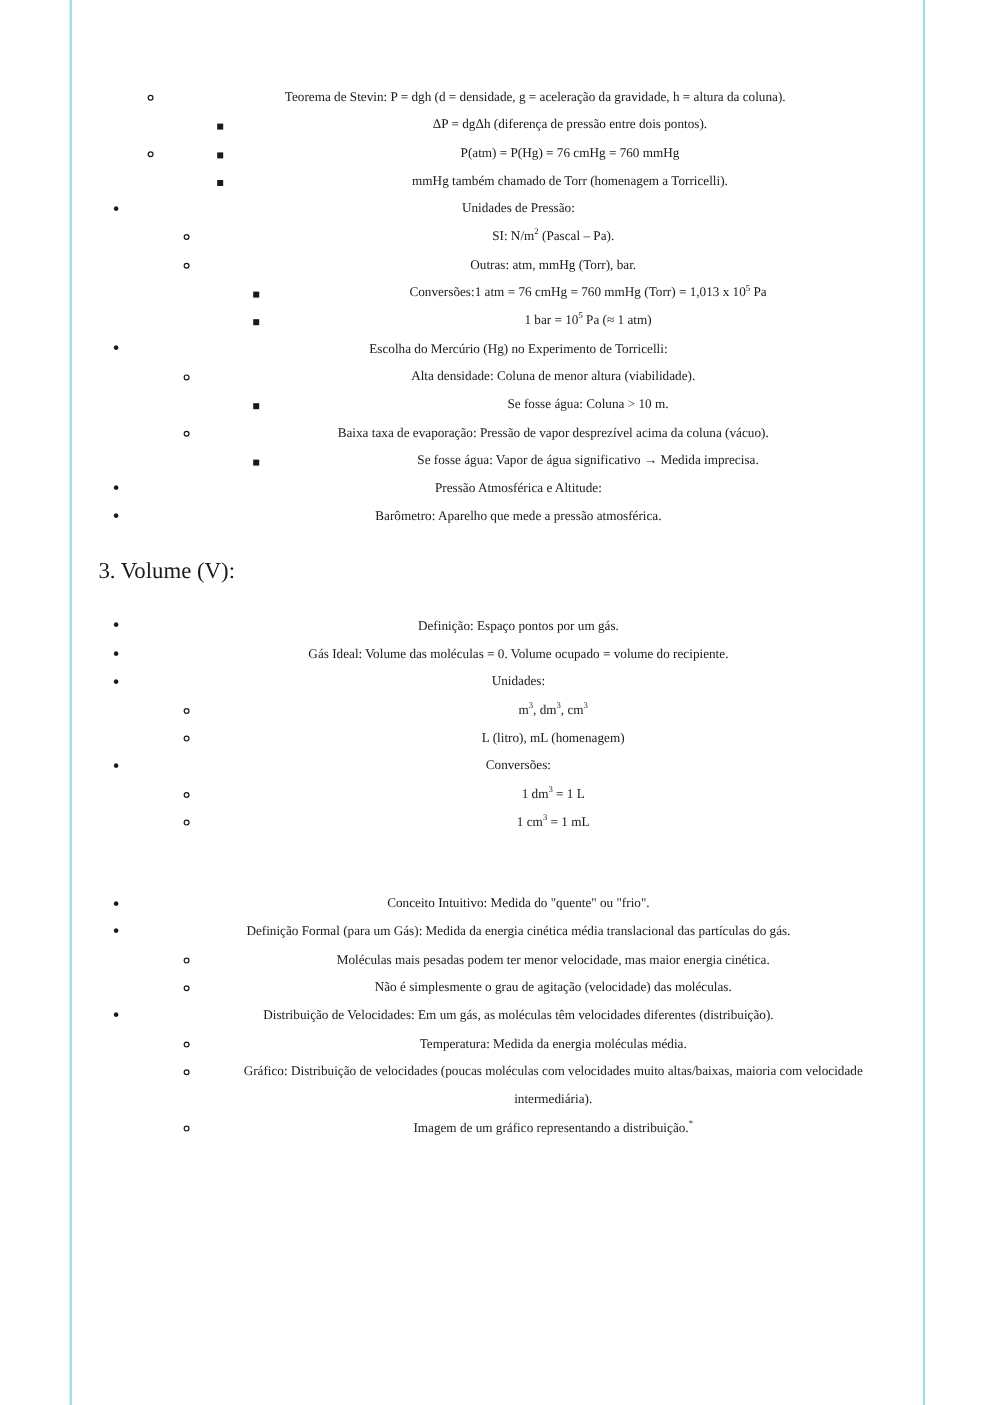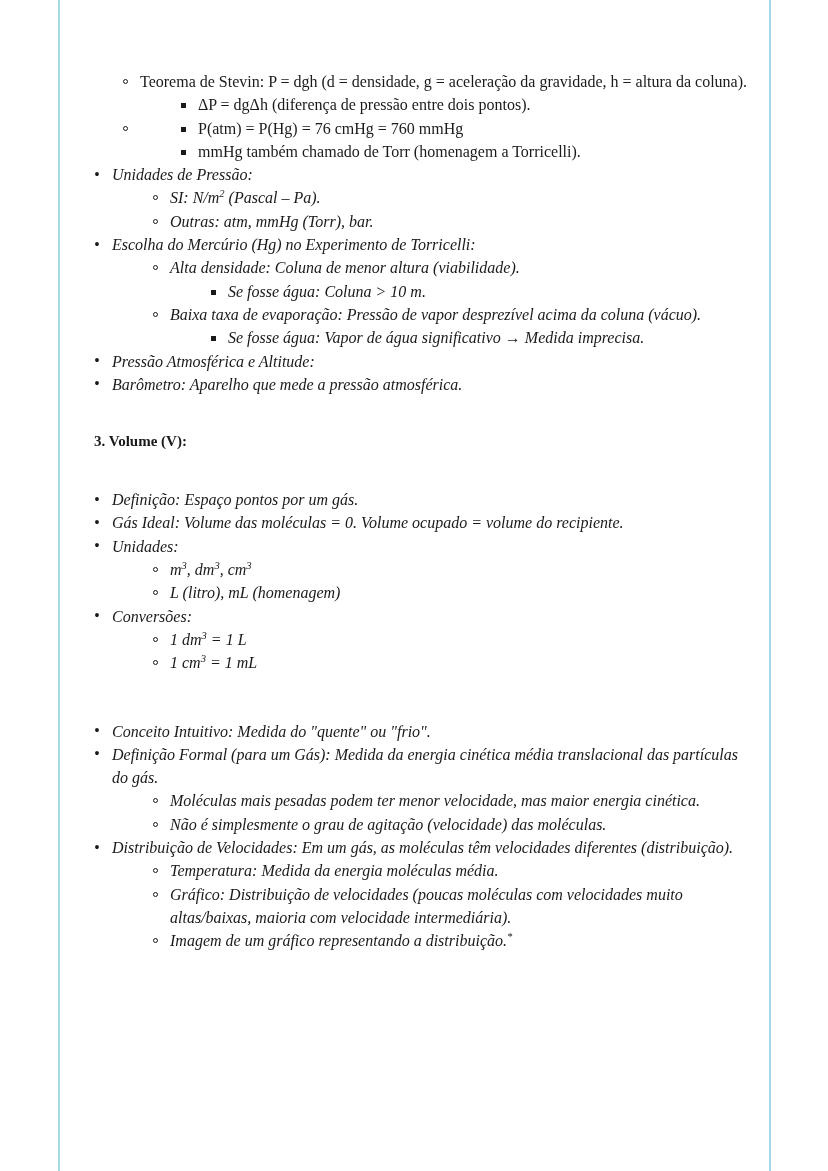--- a/index.html
+++ b/index.html
@@ -46,27 +46,28 @@
   
   ul.lvl1, ul.lvl2, ul.lvl3 {
     list-style: none;
     margin: 0;
     padding: 0;
   }
   ul.lvl1 > li,
   ul.lvl2 > li,
   ul.lvl3 > li {
     position: relative;
-    font-size: 16px;
+    font-size: 11px;
     line-height: 23.3px;
     margin: 0;
+    text-align: center;
   }
 
   
-  ul.lvl1 > li { padding-left: 30px; font-style: italic; }
+  ul.lvl1 > li { padding-left: 30px; }
   ul.lvl1 > li > .bul::before {
     content: "•";
     position: absolute;
     left: 12px;
     top: -0.5px;
     font-size: 16px;
     line-height: 23.3px;
     color: #1a1a1a;
   }
 
@@ -94,23 +95,23 @@
     left: 13px;
     top: 10px;
     width: 5px;
     height: 5px;
     background: #1a1a1a;
   }
 
   .txt { display: inline; }
 
   h2.section {
-    font-size: 15px;
-    font-weight: bold;
-    margin: 12px;
+    font-size: 19px;
+    font-weight: normal;
+    margin: 0;
     padding: 0;
     line-height: 23px;
   }
 
   .gap-before-h { height: 22px; }
   .gap-after-h  { height: 23px; }
 
   sup { font-size: 0.66em; vertical-align: super; line-height: 0; }
 </style>
 </head>
@@ -126,21 +127,24 @@
           <li><span class="bul"></span><span class="txt">Teorema de Stevin: P = dgh (d = densidade, g = aceleração da gravidade, h = altura da coluna).</span><ul class="lvl3">
               <li><span class="bul"></span><span class="txt">ΔP = dgΔh (diferença de pressão entre dois pontos).</span></li>
             </ul></li>
           <li><span class="bul"></span><ul class="lvl3">
               <li><span class="bul"></span><span class="txt">P(atm) = P(Hg) = 76 cmHg = 760 mmHg</span></li>
               <li><span class="bul"></span><span class="txt">mmHg também chamado de Torr (homenagem a Torricelli).</span></li>
             </ul></li>
         </ul>
         <li><span class="bul"></span><span class="txt">Unidades de Pressão:</span><ul class="lvl2">
             <li><span class="bul"></span><span class="txt">SI: N/m<sup>2</sup> (Pascal – Pa).</span></li>
-            <li><span class="bul"></span><span class="txt">Outras: atm, mmHg (Torr), bar.</span></li>
+            <li><span class="bul"></span><span class="txt">Outras: atm, mmHg (Torr), bar.</span><ul class="lvl3">
+                <li><span class="bul"></span><span class="txt">Conversões:1 atm = 76 cmHg = 760 mmHg (Torr) = 1,013 x 10<sup>5</sup> Pa</span></li>
+                <li><span class="bul"></span><span class="txt">1 bar = 10<sup>5</sup> Pa (≈ 1 atm)</span></li>
+              </ul></li>
           </ul></li>
         <li><span class="bul"></span><span class="txt">Escolha do Mercúrio (Hg) no Experimento de Torricelli:</span><ul class="lvl2">
             <li><span class="bul"></span><span class="txt">Alta densidade: Coluna de menor altura (viabilidade).</span><ul class="lvl3">
                 <li><span class="bul"></span><span class="txt">Se fosse água: Coluna &gt; 10 m.</span></li>
               </ul></li>
             <li><span class="bul"></span><span class="txt">Baixa taxa de evaporação: Pressão de vapor desprezível acima da coluna (vácuo).</span><ul class="lvl3">
                 <li><span class="bul"></span><span class="txt">Se fosse água: Vapor de água significativo → Medida imprecisa.</span></li>
               </ul></li>
           </ul></li>
         <li><span class="bul"></span><span class="txt">Pressão Atmosférica e Altitude:</span></li>

